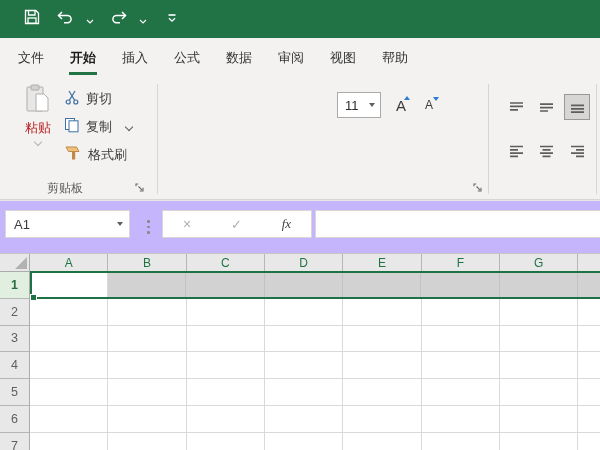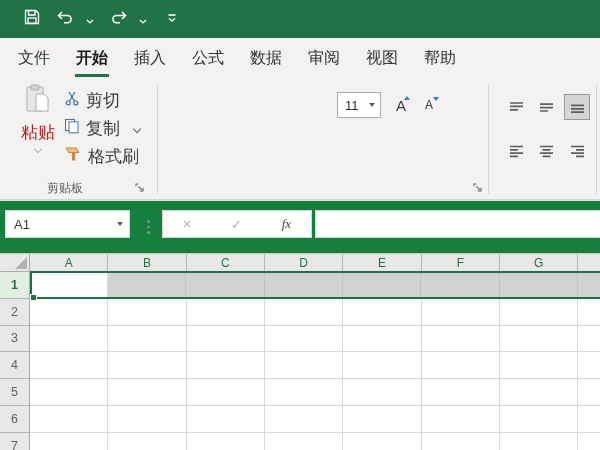--- a/index.html
+++ b/index.html
@@ -5,50 +5,50 @@
   html,body{margin:0;padding:0;background:#fff;}
   #app{position:relative;width:600px;height:450px;overflow:hidden;
        font-family:"Liberation Sans","DejaVu Sans",sans-serif;color:#3b3b3b;
        -webkit-font-smoothing:antialiased;}
   
   .titlebar{position:absolute;left:0;top:0;width:600px;height:38px;background:#217346;}
   .qat{position:absolute;left:24px;top:0;height:38px;display:flex;align-items:center;gap:11px;}
   
   .tabrow{position:absolute;left:0;top:38px;width:600px;height:40px;background:#f3f2f1;
           display:flex;align-items:center;padding-left:18px;gap:26px;box-sizing:border-box;}
-  .tab{font-size:16px;color:#333;white-space:nowrap;position:relative;cursor:default;}
+  .tab{font-size:13px;color:#333;white-space:nowrap;position:relative;cursor:default;}
   .tab.active{font-weight:bold;color:#1a1a1a;}
   .tab.active::after{content:"";position:absolute;left:-1px;right:-1px;bottom:-8px;height:3px;background:#217346;}
   
   .ribbon{position:absolute;left:0;top:78px;width:600px;height:122px;background:#f3f2f1;
           border-bottom:1px solid #d8d6d3;box-sizing:border-box;}
   .vsep{position:absolute;top:6px;height:110px;width:1px;background:#d8d6d3;}
   .grouplabel{position:absolute;top:102px;font-size:12px;color:#605e5c;text-align:center;}
   .launcher{position:absolute;top:101px;width:12px;height:12px;cursor:pointer;}
-  .rbtn{position:absolute;display:flex;align-items:center;gap:6px;font-size:17px;color:#3b3b3b;cursor:pointer;}
+  .rbtn{position:absolute;display:flex;align-items:center;gap:6px;font-size:13px;color:#3b3b3b;cursor:pointer;}
   .chev{width:5px;height:5px;border-right:1.4px solid #5a5a5a;border-bottom:1.4px solid #5a5a5a;
         transform:rotate(45deg);display:inline-block;}
   .chev.dis{border-color:#b3b1af;}
   .dtri{width:0;height:0;border-left:3.5px solid transparent;border-right:3.5px solid transparent;
         border-top:4px solid #5f5f5f;}
   .combo{position:absolute;background:#fff;border:1px solid #abaaa8;display:flex;align-items:center;
          box-sizing:border-box;font-size:13px;color:#2b2b2b;cursor:text;}
   .combo .val{flex:1;padding-left:7px;}
   .combo .dd{width:16px;display:flex;justify-content:center;cursor:pointer;}
   .fontszbtn{position:absolute;width:26px;height:26px;display:flex;align-items:center;justify-content:center;cursor:pointer;}
   .caret-up{width:0;height:0;border-left:3.5px solid transparent;border-right:3.5px solid transparent;
             border-bottom:4px solid #2b7cd3;position:absolute;top:4px;right:4px;}
   .caret-dn{width:0;height:0;border-left:3.5px solid transparent;border-right:3.5px solid transparent;
             border-top:4px solid #2b7cd3;position:absolute;top:5px;right:3px;}
   .fmtbtn{position:absolute;top:132px;height:28px;display:flex;align-items:center;justify-content:center;cursor:pointer;}
   .colorbar{position:absolute;left:50%;transform:translateX(-50%);bottom:2px;height:4px;width:17px;}
   .alignbtn{position:absolute;width:26px;height:26px;display:flex;align-items:center;justify-content:center;cursor:pointer;box-sizing:border-box;}
   .alignbtn.sel{background:#d8d6d4;border:1px solid #9a9896;}
   
-  .fbar{position:absolute;left:0;top:200px;width:600px;height:53px;background:#15803d;
+  .fbar{position:absolute;left:0;top:200px;width:600px;height:53px;background:#c4b5fd;
         border-top:1px solid #e8e6e4;box-sizing:border-box;}
   .whitebox{position:absolute;top:9px;height:28px;background:#fff;border:1px solid #d9d7d5;box-sizing:border-box;}
   .dots{position:absolute;left:147px;top:19px;display:flex;flex-direction:column;gap:3px;cursor:col-resize;}
   .dots i{width:2.5px;height:2.5px;background:#8a8886;border-radius:50%;}
   
   .grid{position:absolute;left:0;top:253px;width:600px;height:197px;background:#fff;overflow:hidden;
         border-top:1px solid #c8c6c4;box-sizing:border-box;}
   .corner{position:absolute;left:0;top:0;width:30px;height:18px;background:#e8e8e8;
           border-right:1px solid #ababab;border-bottom:1px solid #ababab;box-sizing:border-box;cursor:pointer;}
   .corner .tri{position:absolute;right:2px;bottom:2px;width:0;height:0;

